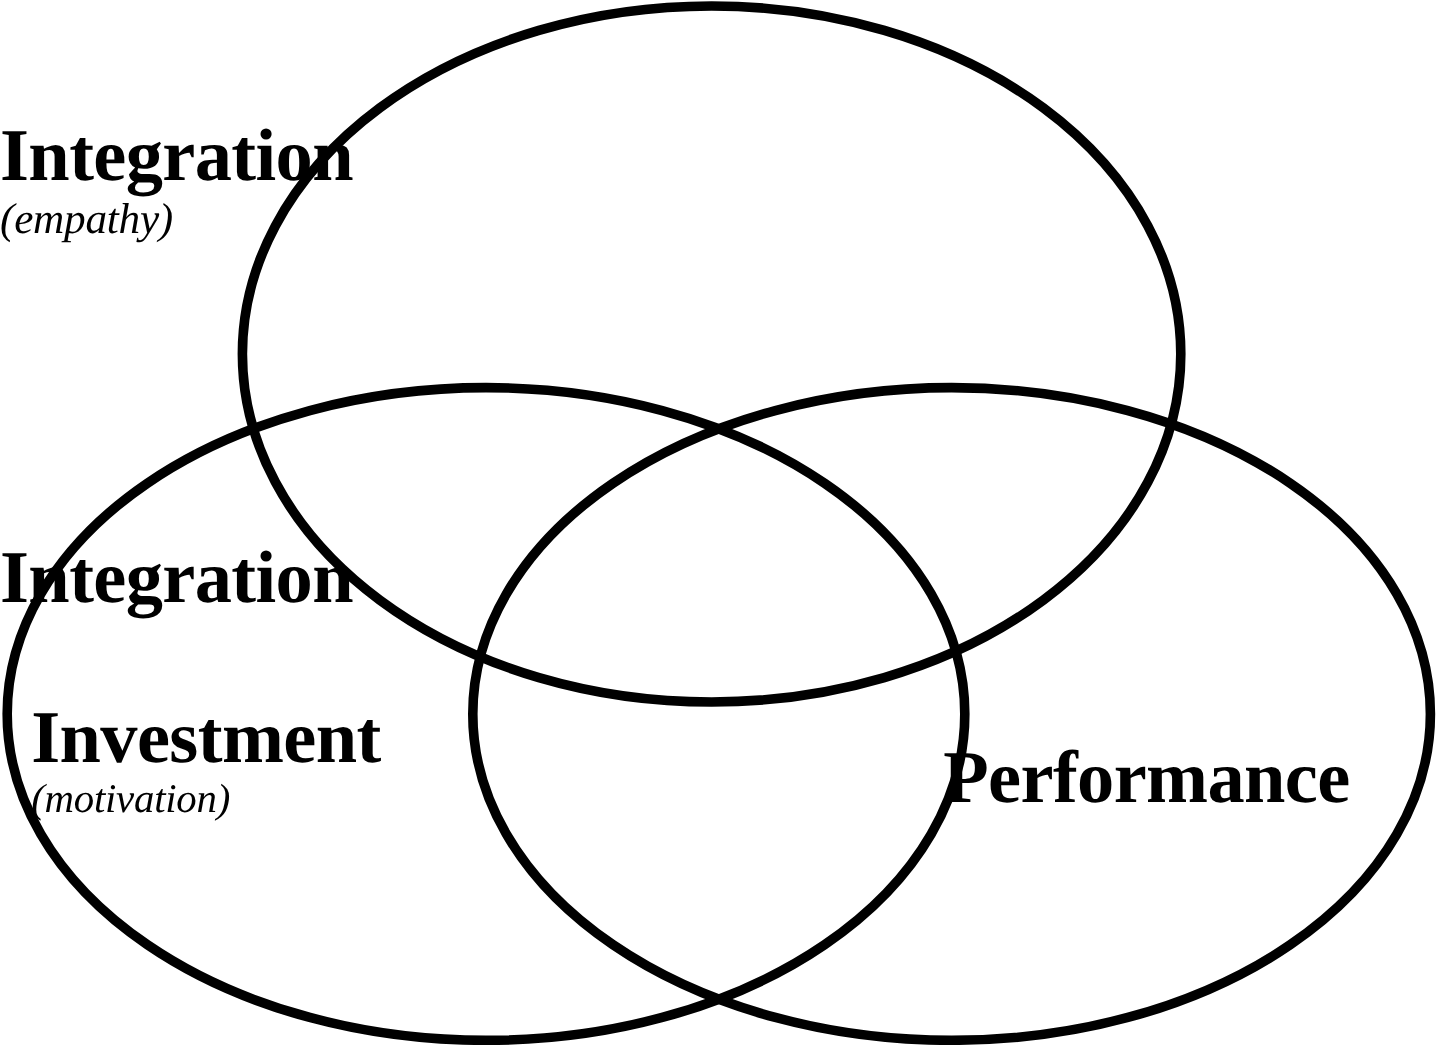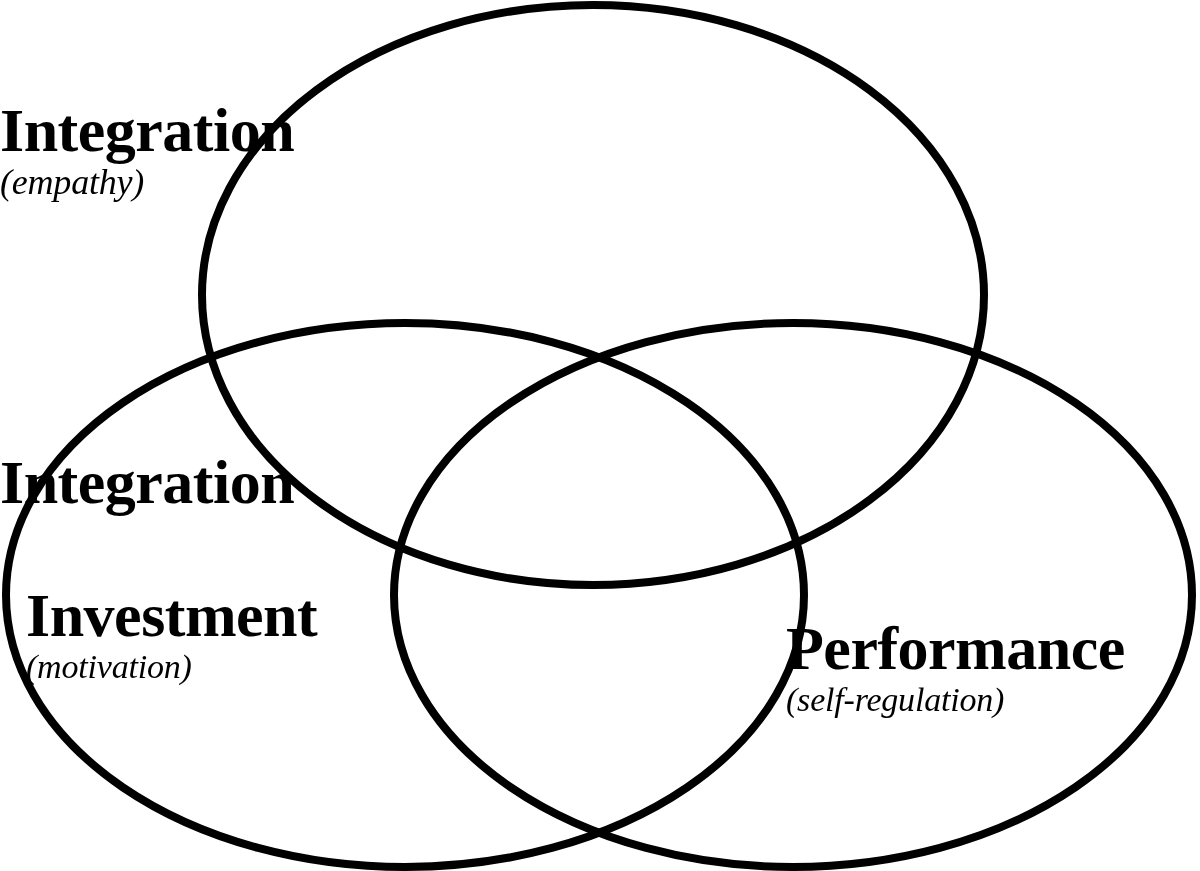--- a/index.html
+++ b/index.html
@@ -109,16 +109,15 @@
     <span class="label-title">Integration</span>
   </div>
 
   <div class="label-group" id="label-investment">
     <span class="label-title">Investment</span>
     <span class="label-sub">(motivation)</span>
   </div>
 
   <div class="label-group" id="label-performance">
     <span class="label-title">Performance</span>
-    <span class="label-sub">(self-regulation)</span>
   </div>
 
 </div>
 
 </body></html>

